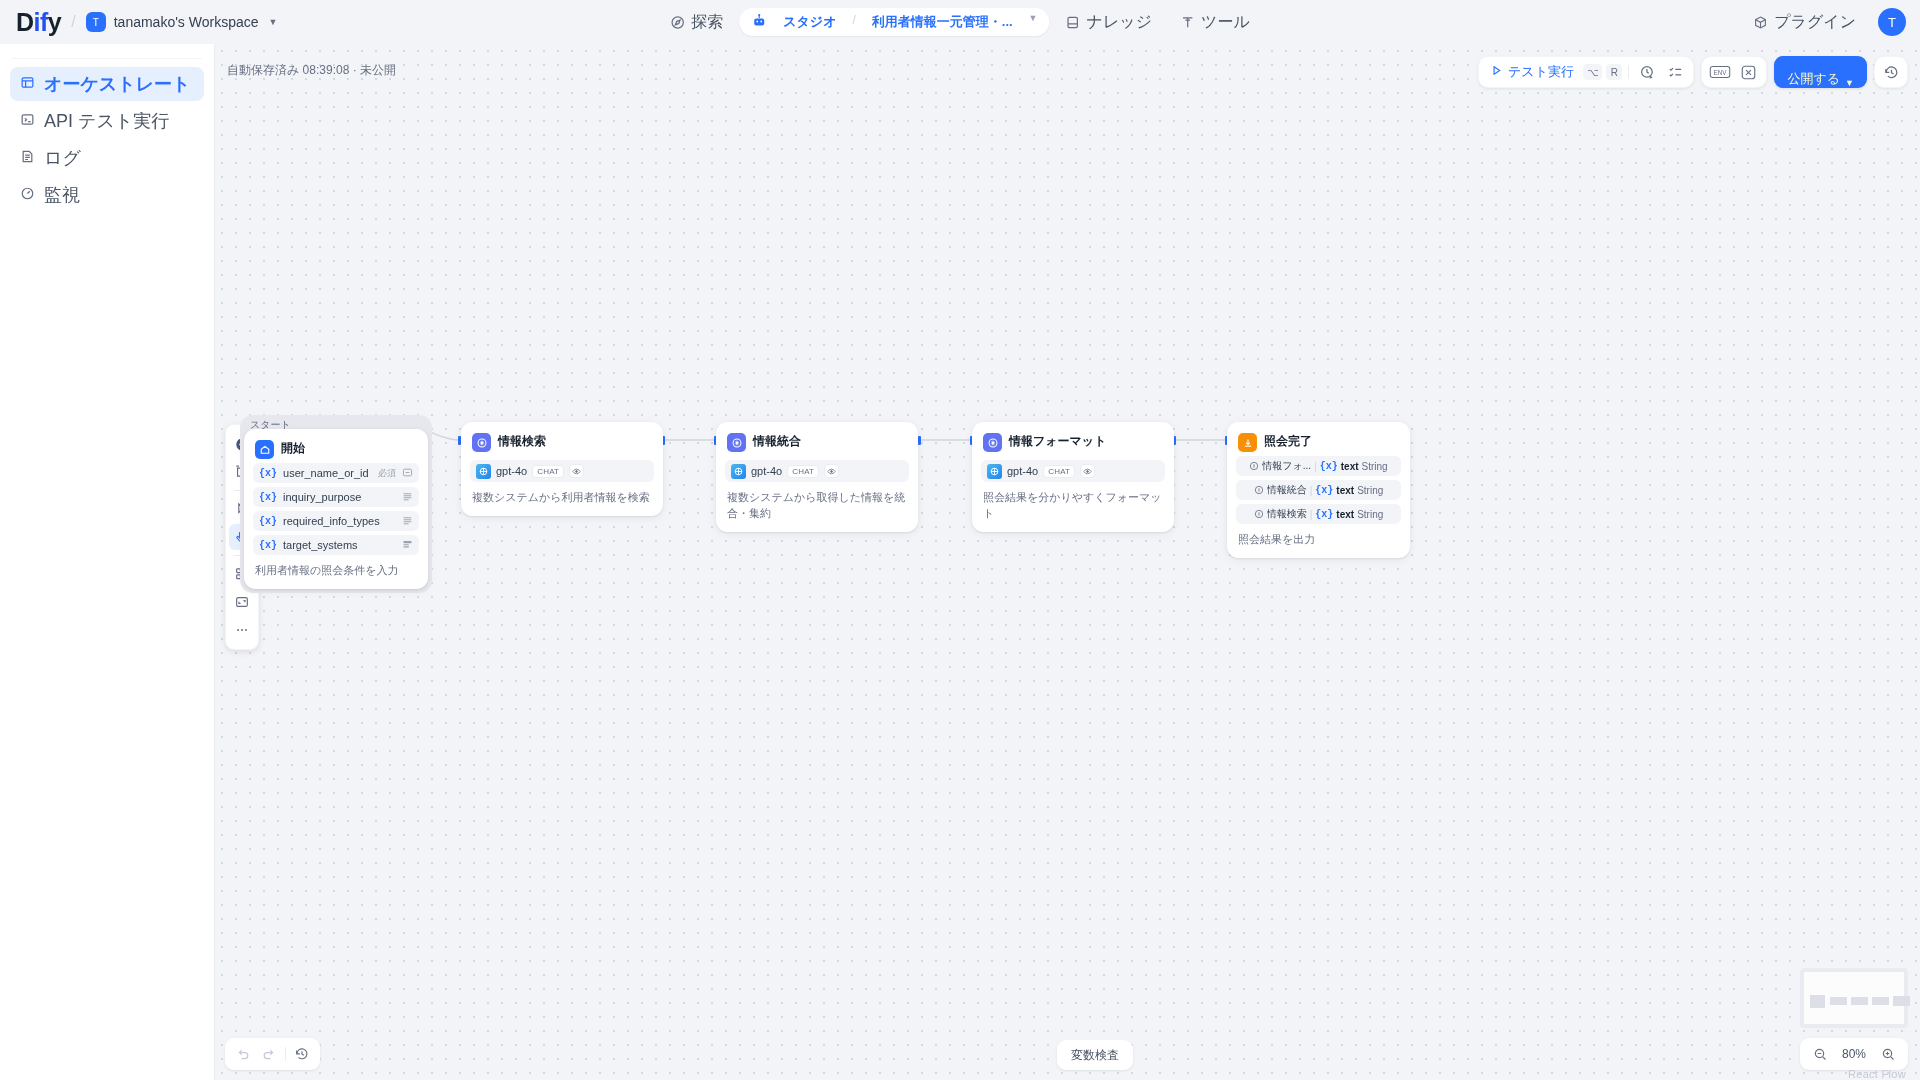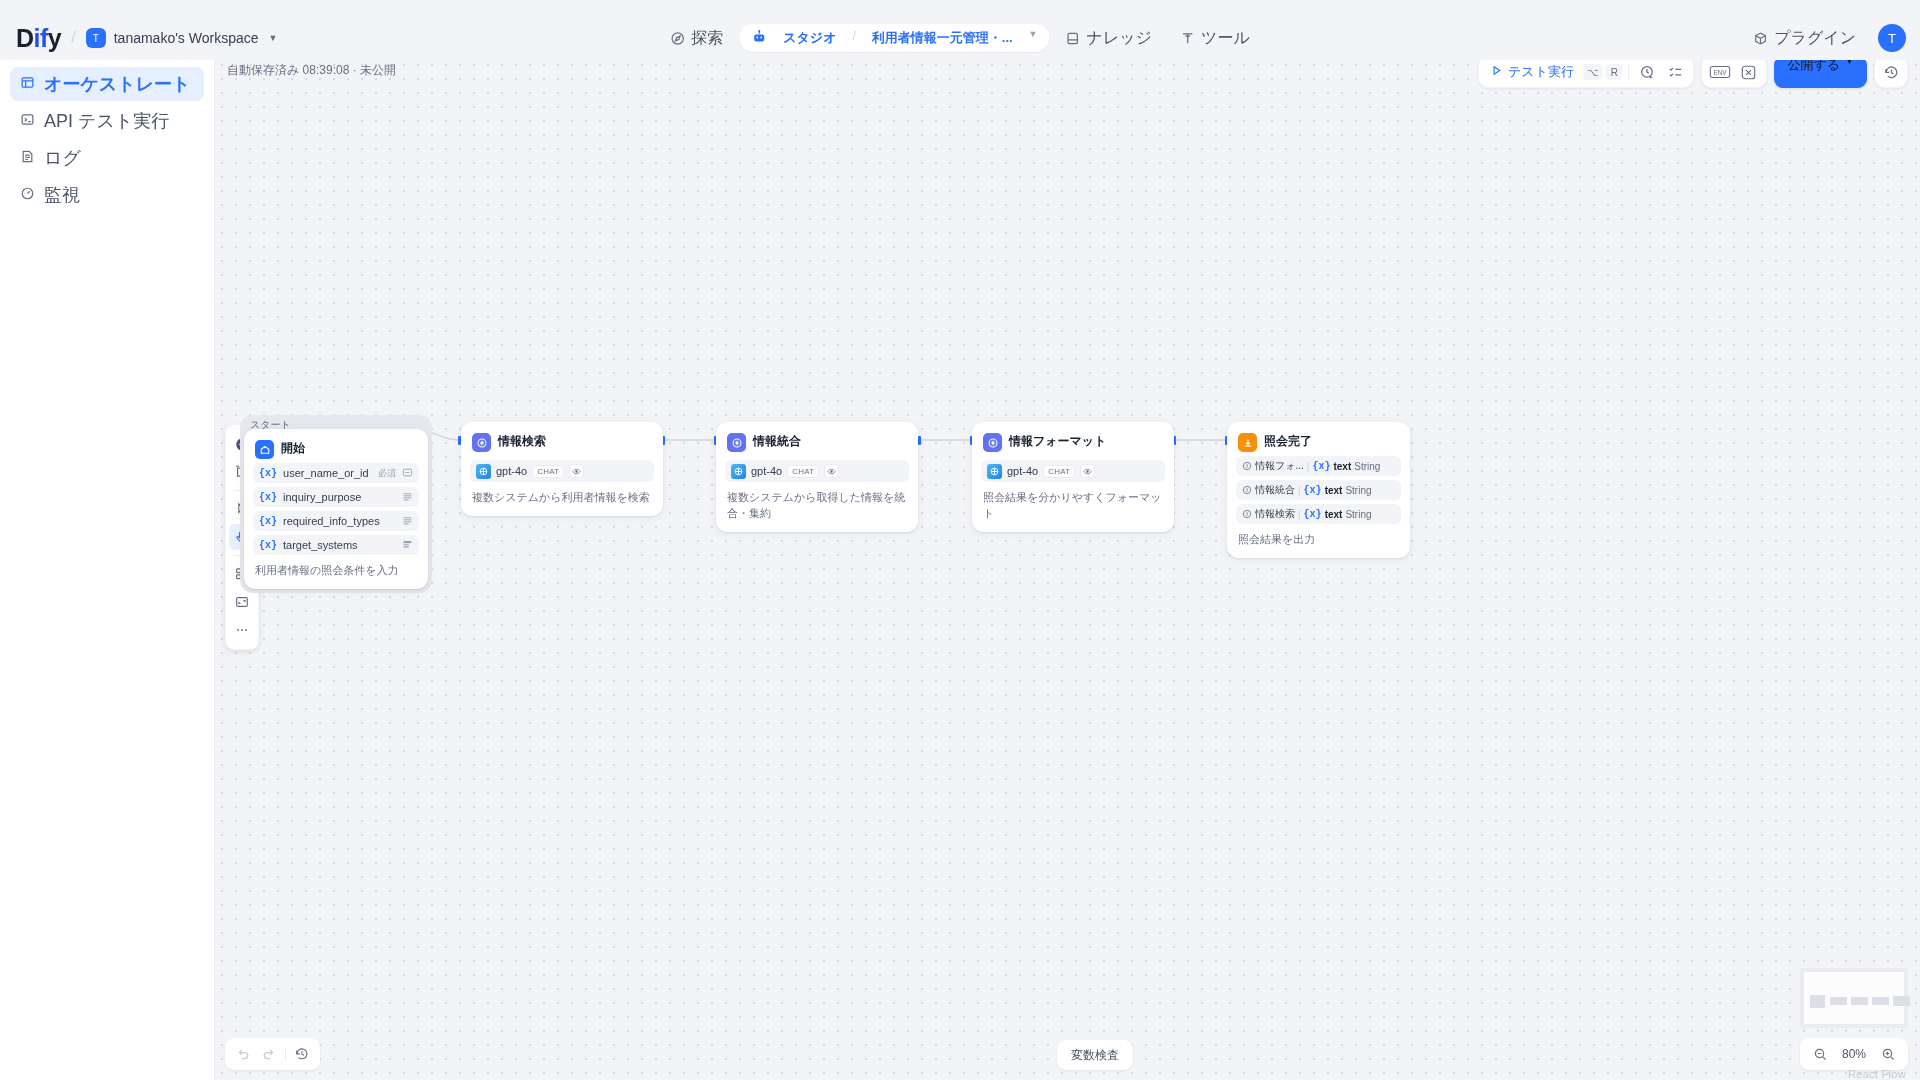--- a/index.html
+++ b/index.html
@@ -4,21 +4,21 @@
 <style>
   * { margin:0; padding:0; box-sizing:border-box; }
   html, body { width:1920px; height:1080px; overflow:hidden; }
   body {
     font-family: "Liberation Sans", "DejaVu Sans", sans-serif;
     background:#f2f4f7; color:#354052; font-size:13px;
   }
 
   
   #header {
-    position:absolute; top:16px; left:0; width:1920px; height:44px;
+    position:absolute; top:0; left:0; width:1920px; height:44px;
     background:#f2f4f7; display:flex; align-items:center;
     z-index:40;
   }
   .hdr-left { display:flex; align-items:center; padding-left:16px; gap:8px; }
   .dify-logo { font-size:25px; font-weight:bold; letter-spacing:-.5px; line-height:1; }
   .dify-logo .d { color:#18222f; }
   .dify-logo .if { color:#2250f2; }
   .dify-logo .y { color:#18222f; }
   .hdr-sep { color:#d0d5dc; font-size:16px; margin:0 2px; }
   .ws-badge {
@@ -103,22 +103,22 @@
   .trun-label { color:#2970ff; font-size:13px; font-weight:500; }
   .kbd {
     background:#f2f4f7; border-radius:4px; font-size:10px; color:#676f83;
     min-width:16px; height:16px; display:flex; align-items:center;
     justify-content:center; padding:0 4px;
   }
   .tdiv { width:1px; height:14px; background:#eaecf0; margin:0 2px; }
   .ticon { width:24px; height:24px; display:flex; align-items:center;
            justify-content:center; border-radius:6px; cursor:pointer; }
   .publish-btn {
-    background:#2970ff; color:#0f172a; height:32px; border-radius:9px;
-    display:flex; align-items:flex-start; gap:5px; padding:0 13px;
+    background:#2970ff; color:#fef9c3; height:32px; border-radius:9px;
+    display:flex; align-items:flex-end; gap:5px; padding:0 13px;
     font-size:13px; font-weight:500; cursor:pointer;
     box-shadow:0 1px 3px rgba(16,24,40,.1);
   }
 
   
   .vtool {
     position:absolute; left:10px; top:380px; width:34px;
     background:#fff; border-radius:9px; padding:6px 0;
     box-shadow:0 2px 6px rgba(16,24,40,.1); border:.5px solid #f2f4f7;
     display:flex; flex-direction:column; align-items:center; gap:2px;
@@ -216,21 +216,21 @@
     display:flex; align-items:center; gap:6px; background:#f2f4f7;
     border-radius:6px; height:20px; padding:0 6px; margin-top:4px;
   }
   .var-x { color:#2970ff; font-size:10px; font-weight:bold; font-family:"Liberation Mono", monospace; }
   .var-name { font-size:11px; color:#354052; flex:1; font-family:"Liberation Sans",sans-serif; }
   .var-req { font-size:9px; color:#98a2b2; }
 
   
   .out-row {
     display:flex; align-items:center; gap:3px; background:#f2f4f7;
-    border-radius:6px; height:20px; padding:0 6px; margin-top:4px;
+    border-radius:6px; height:20px; padding:0 6px; margin-top:4px;justify-content:center;
   }
   .out-src { font-size:10px; color:#354052; max-width:64px; overflow:hidden;
              white-space:nowrap; }
   .out-bar { color:#d0d5dc; font-size:10px; }
   .out-text { font-size:10px; color:#18222f; font-weight:bold; }
   .out-type { font-size:10px; color:#676f83; }
 
   
   .edge-svg { position:absolute; left:0; top:0; width:1705px; height:1036px;
               pointer-events:none; }

